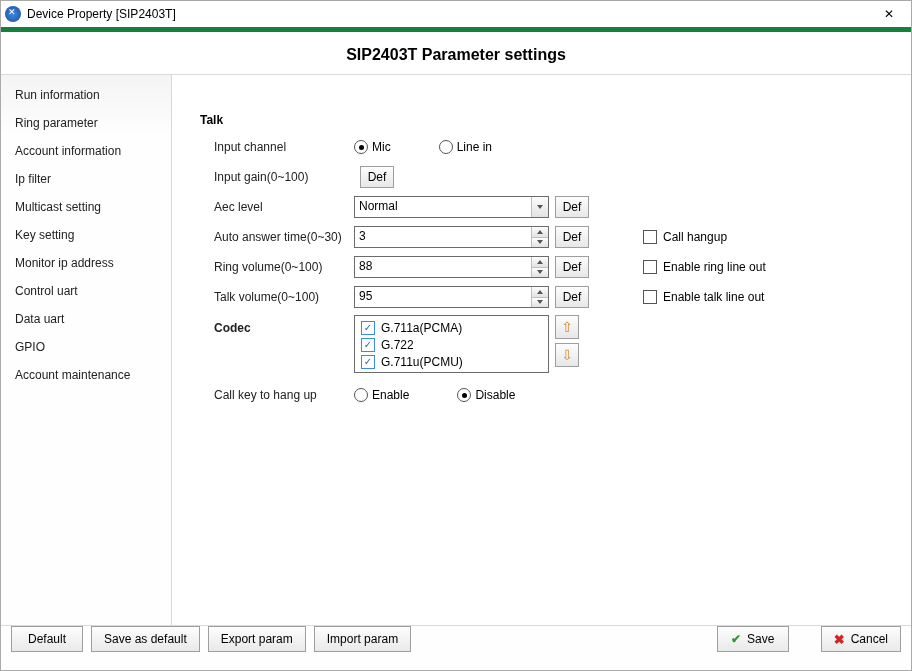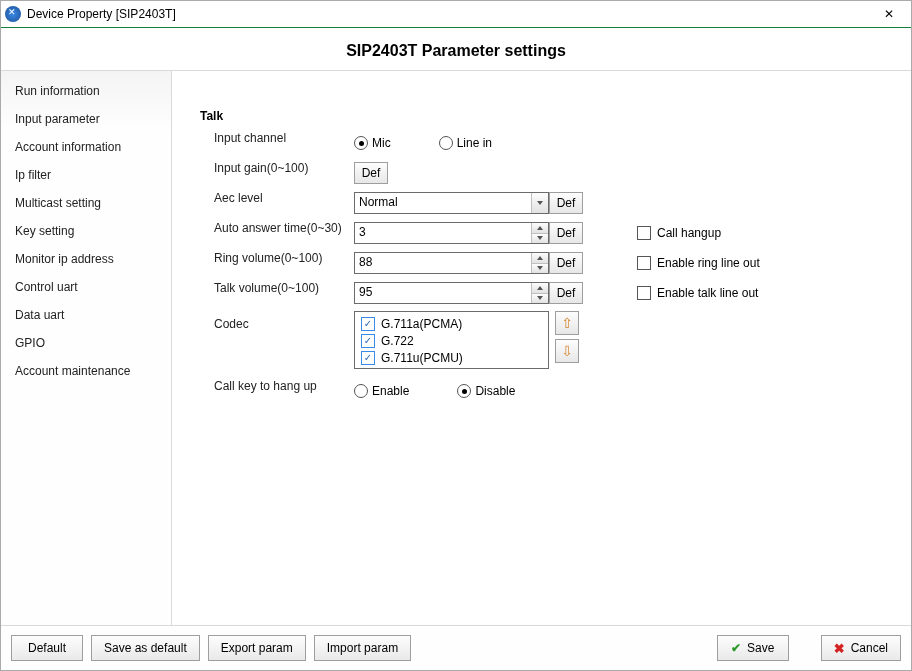--- a/index.html
+++ b/index.html
@@ -17,21 +17,21 @@
     border: 1px solid #aaa;
     background: #fff;
     display: flex;
     flex-direction: column;
   }
   
   .titlebar {
     height: 26px;
     display: flex;
     align-items: center;
-    border-bottom: 1px solid #15803d;
+    border-bottom: 5px solid #15803d;
     background: #fff;
     padding: 0 4px;
   }
   .titlebar .appicon {
     width: 16px;
     height: 16px;
     background: radial-gradient(circle at 50% 50%, #3a8ae7, #1c4f93);
     border-radius: 50%;
     margin-right: 6px;
     position: relative;
@@ -97,20 +97,21 @@
     overflow: auto;
     position: relative;
   }
   .section-title {
     font-weight: bold;
     margin-bottom: 8px;
     margin-top: 28px;
   }
   .form-row {
     display: flex;
+    align-items: center;
     margin-bottom: 6px;
     height: 24px;
   }
   .form-row.tall {
     height: auto;
     align-items: flex-start;
     margin-top: 6px;
   }
   .row-label {
     width: 140px;
@@ -206,21 +207,21 @@
   .select-btn {
     width: 16px;
     border-left: 1px solid #bfbfbf;
     background: linear-gradient(#fdfdfd, #e2e2e2);
     display: flex;
     align-items: center;
     justify-content: center;
   }
 
   .def-btn {
-    margin-left: 0;
+    margin-left: 6px;
     width: 34px;
     height: 22px;
     border: 1px solid #9e9e9e;
     background: linear-gradient(#fdfdfd, #e7e7e7);
     font-size: 12px;
     text-align: center;
     line-height: 20px;
     box-sizing: border-box;
   }
 
@@ -289,21 +290,20 @@
   .big-down {
     color: #d6862e;
     font-size: 14px;
   }
 
   
   .footer {
     border-top: 1px solid #d9d9d9;
     height: 44px;
     display: flex;
-    align-items: center;
     padding: 0 10px;
     gap: 8px;
     background: #fefefe;
   }
   .footer .spacer {
     flex: 1;
   }
   .btn {
     height: 26px;
     border: 1px solid #9e9e9e;
@@ -339,21 +339,21 @@
       <span>✕</span>
     </div>
   </div>
 
   <div class="page-heading">SIP2403T Parameter settings</div>
 
   <div class="body">
 
     <div class="sidebar">
       <div class="sidebar-item"><span>Run information</span></div>
-      <div class="sidebar-item"><span>Input parameter</span></div>
+      <div class="sidebar-item"><span>Ring parameter</span></div>
       <div class="sidebar-item"><span>Account information</span></div>
       <div class="sidebar-item"><span>Ip filter</span></div>
       <div class="sidebar-item"><span>Multicast setting</span></div>
       <div class="sidebar-item"><span>Key setting</span></div>
       <div class="sidebar-item"><span>Monitor ip address</span></div>
       <div class="sidebar-item"><span>Control uart</span></div>
       <div class="sidebar-item"><span>Data uart</span></div>
       <div class="sidebar-item"><span>GPIO</span></div>
       <div class="sidebar-item"><span>Account maintenance</span></div>
     </div>
@@ -457,21 +457,21 @@
           </div>
           <div class="def-btn">Def</div>
           <div class="right-extra">
             <span class="chk"></span>
             <span>Enable talk line out</span>
           </div>
         </div>
       </div>
 
       <div class="form-row tall">
-        <div class="row-label" style="padding-top:6px;">Codec</div>
+        <div class="row-label" style="padding-top:6px;font-weight:bold;">Codec</div>
         <div class="row-controls" style="align-items:flex-start;">
           <div class="codec-box">
             <div class="codec-item">
               <span class="codec-chk">✓</span>
               <span>G.711a(PCMA)</span>
             </div>
             <div class="codec-item">
               <span class="codec-chk">✓</span>
               <span>G.722</span>
             </div>

